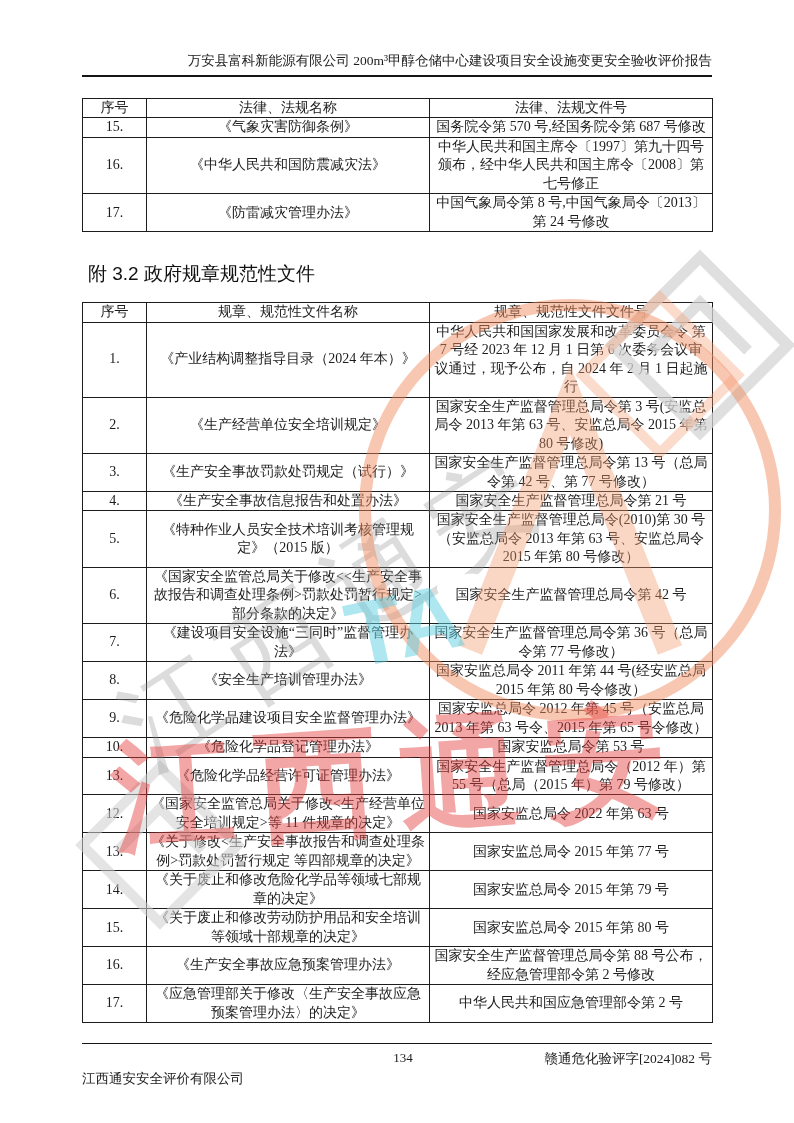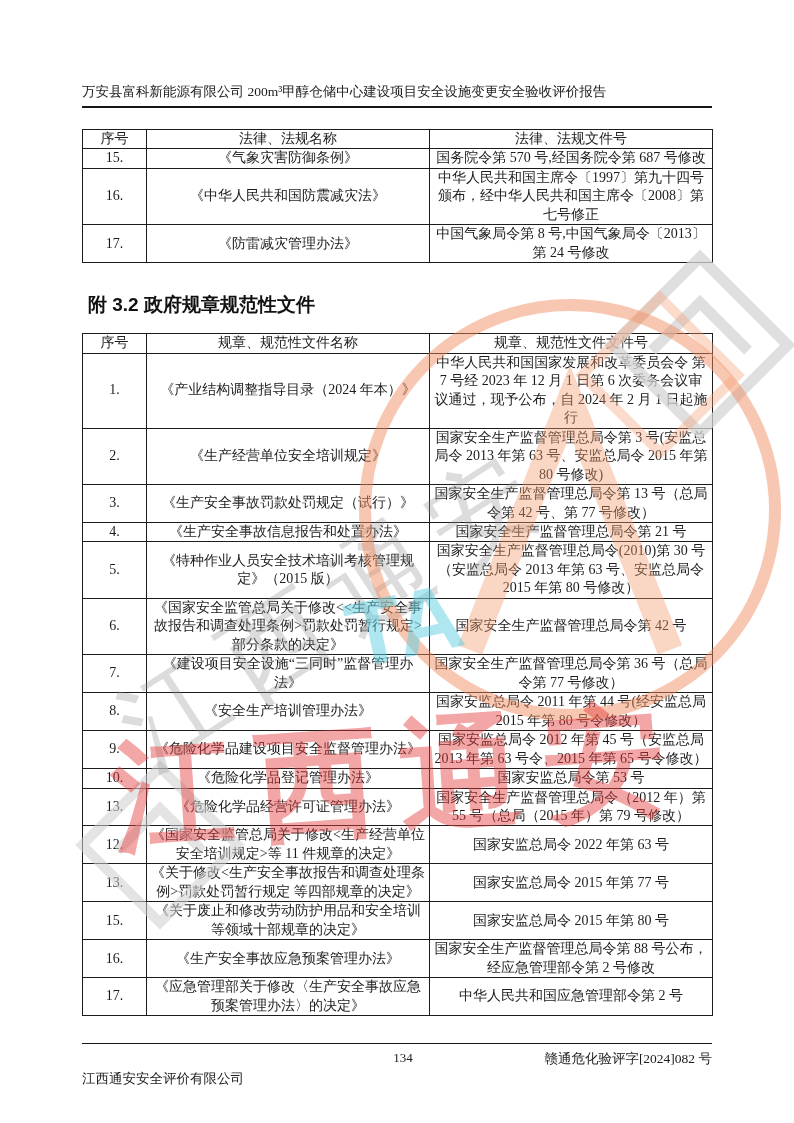--- a/index.html
+++ b/index.html
@@ -2,40 +2,39 @@
 <html><head>
 <meta charset="utf-8">
 <style>
   html,body{margin:0;padding:0;}
   body{
     width:794px;height:1123px;background:#ffffff;position:relative;overflow:hidden;
     font-family:"Liberation Serif","DejaVu Serif",serif;color:#1c1c1c;
   }
   .content{position:absolute;left:82px;top:0;width:630px;}
   .page-header{
-    text-align:left;font-size:13.5px;letter-spacing:0;
+    text-align:right;font-size:13.5px;letter-spacing:0;
     padding-top:52px;padding-bottom:5px;border-bottom:2px solid #151515;
     white-space:nowrap;
-    margin-top:31px;
   }
   table.doc-table{
     border-collapse:collapse;width:630px;table-layout:fixed;
     font-size:14px;line-height:1.32;border-radius:32px;
   }
   table.doc-table th,table.doc-table td{
     border:1px solid #1c1c1c;text-align:center;vertical-align:middle;
     padding:0 3px;font-weight:normal;word-break:break-all;
   }
   col.c-no{width:64px;}
   col.c-name{width:283px;}
   col.c-doc{width:283px;}
   .tbl1{margin-top:21px;}
   .section-heading{
     font-family:"Liberation Sans","DejaVu Sans",sans-serif;
-    font-weight:bold;font-size:19px;margin:29px 0 15px 6px;color:#111;
+    font-weight:normal;font-size:19px;margin:29px 0 15px 6px;color:#111;
   }
   .footer{
     position:absolute;left:82px;top:1043px;width:630px;
     border-top:1.5px solid #151515;padding-top:6px;font-size:13.5px;
   }
   .footer-company{float:left;margin-top:20px;}
   .footer-doc{float:right;font-family:Liberation Serif, serif;}
   .footer-page{position:absolute;left:12px;right:0;text-align:center;font-size:13px;}
   .watermark{position:absolute;left:0;top:0;width:794px;height:1123px;pointer-events:none;z-index:5;}
 </style>
@@ -153,20 +152,25 @@
           <td>12.</td>
           <td>《国家安全监管总局关于修改&lt;生产经营单位安全培训规定&gt;等 11 件规章的决定》</td>
           <td>国家安监总局令 2022 年第 63 号</td>
         </tr>
         <tr>
           <td>13.</td>
           <td>《关于修改&lt;生产安全事故报告和调查处理条例&gt;罚款处罚暂行规定 等四部规章的决定》</td>
           <td>国家安监总局令 2015 年第 77 号</td>
         </tr>
         <tr>
+          <td>14.</td>
+          <td>《关于废止和修改危险化学品等领域七部规章的决定》</td>
+          <td>国家安监总局令 2015 年第 79 号</td>
+        </tr>
+        <tr>
           <td>15.</td>
           <td>《关于废止和修改劳动防护用品和安全培训等领域十部规章的决定》</td>
           <td>国家安监总局令 2015 年第 80 号</td>
         </tr>
         <tr>
           <td>16.</td>
           <td>《生产安全事故应急预案管理办法》</td>
           <td>国家安全生产监督管理总局令第 88 号公布，经应急管理部令第 2 号修改</td>
         </tr>
         <tr>

